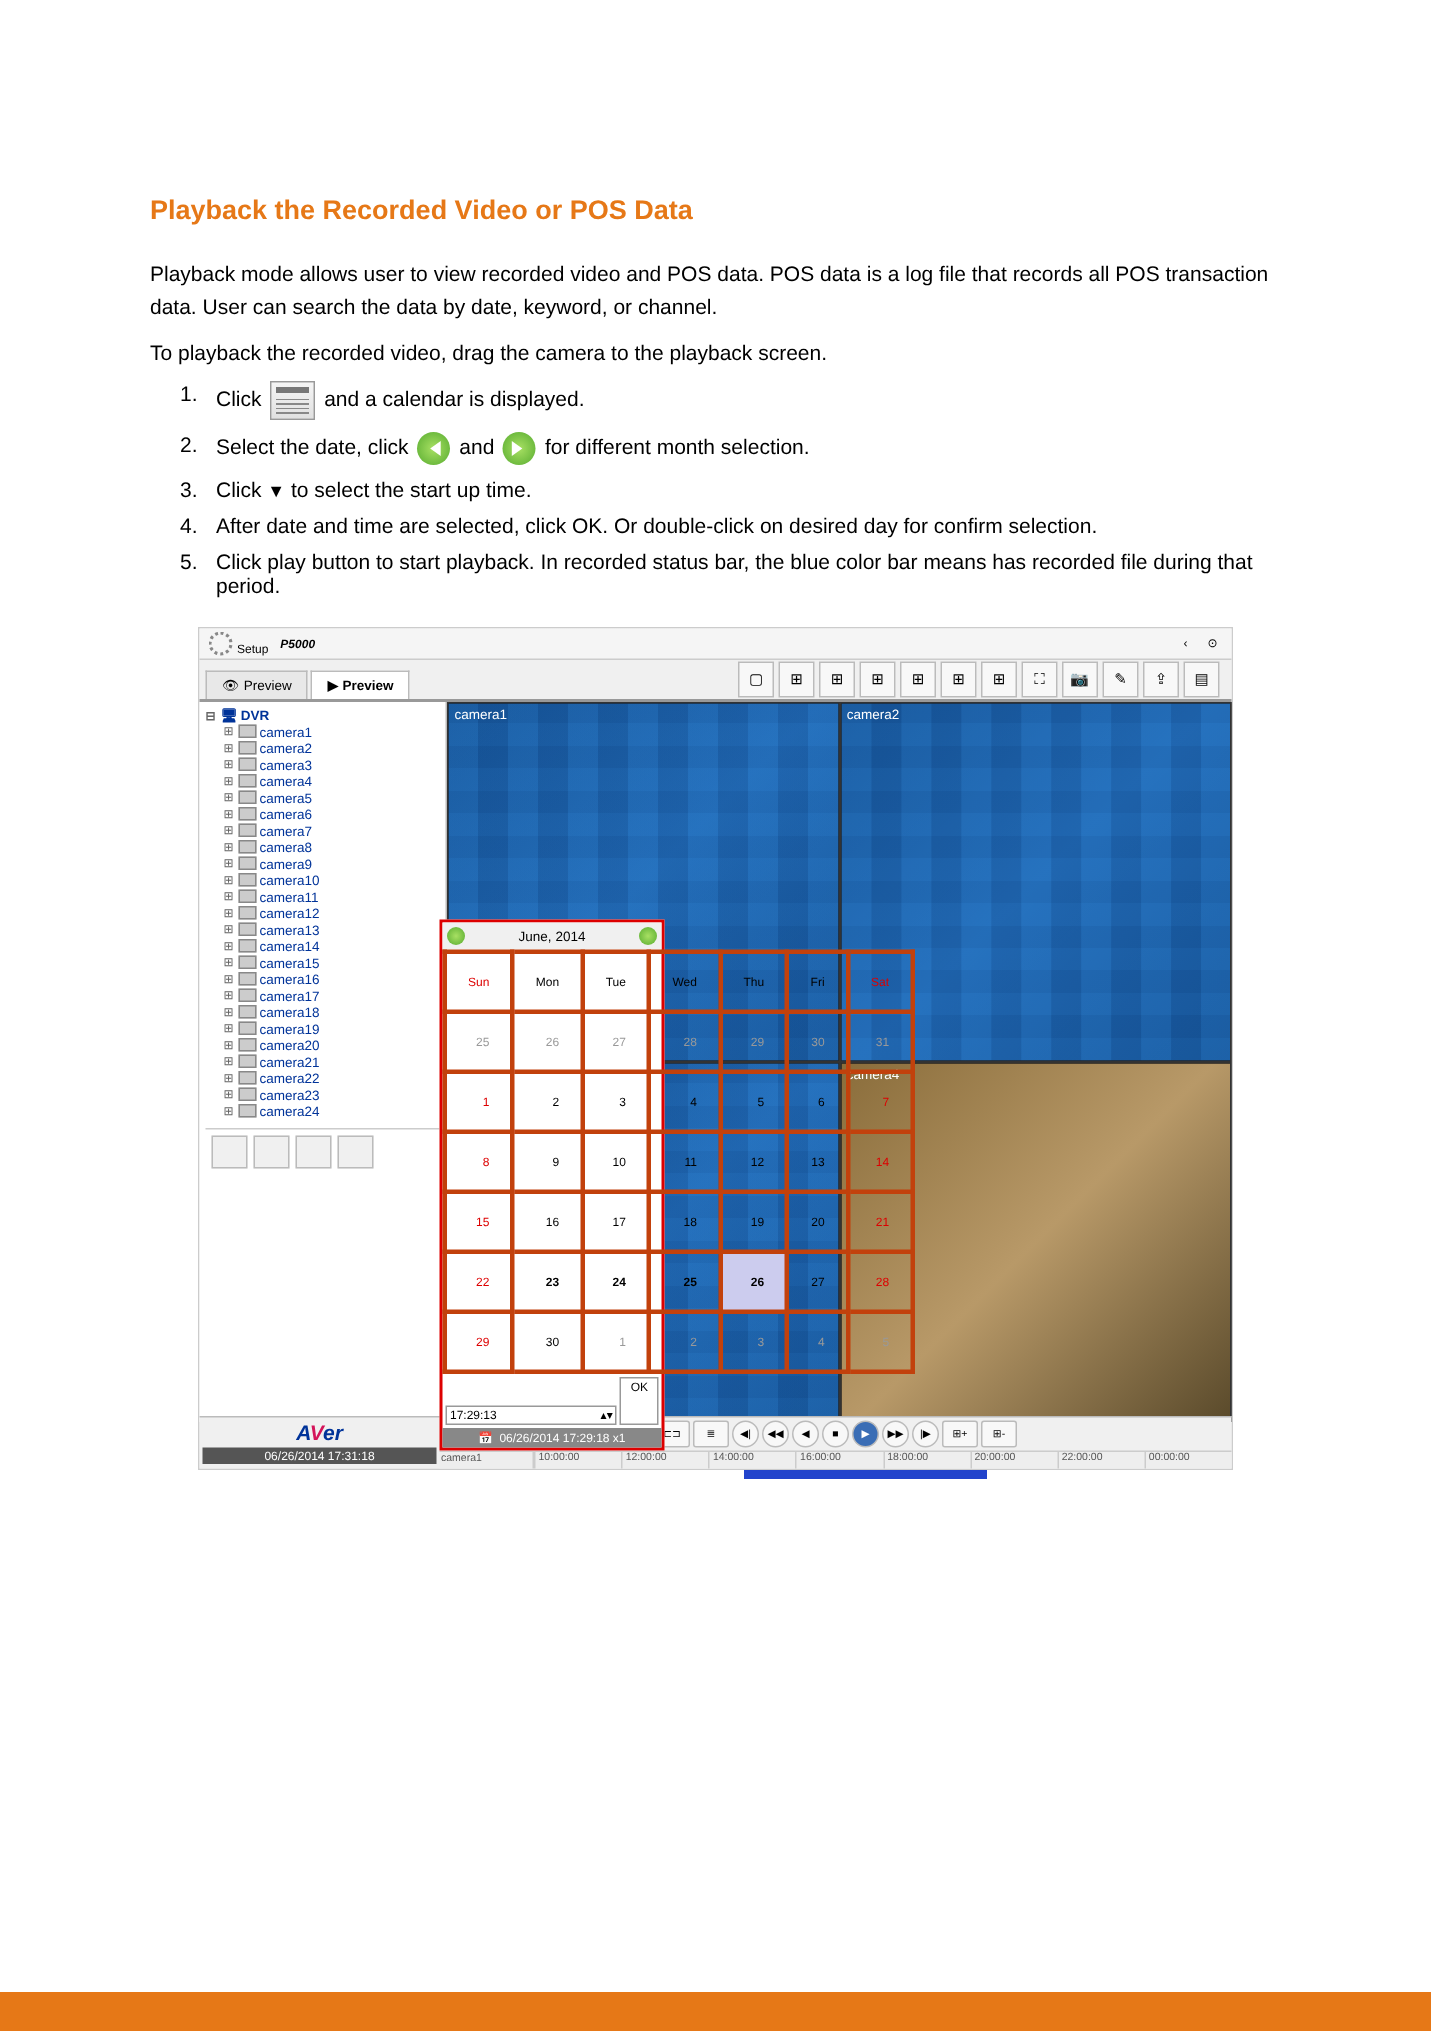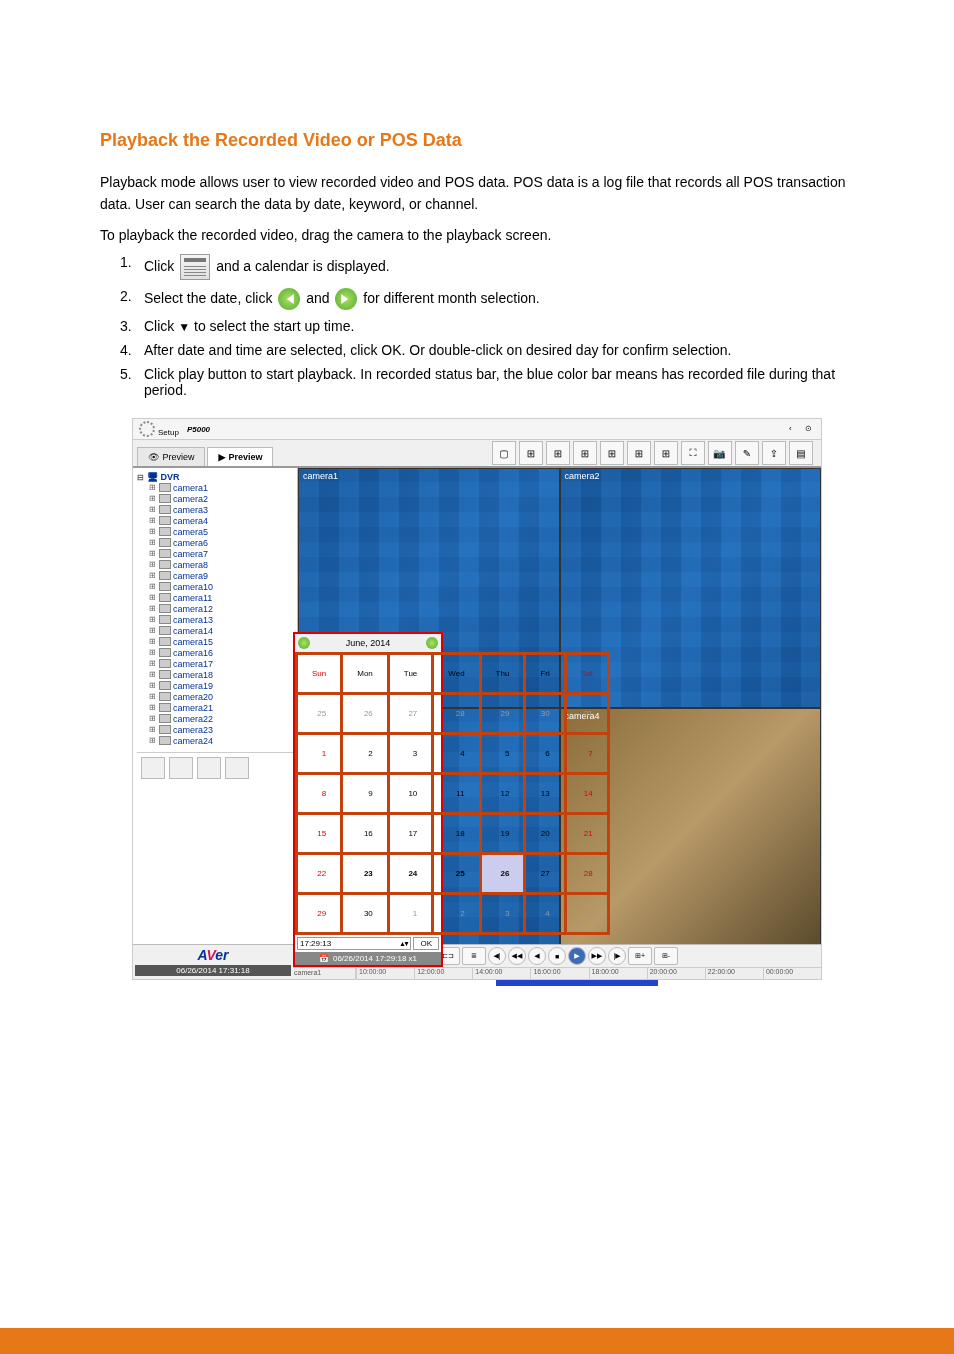--- a/index.html
+++ b/index.html
@@ -320,20 +320,21 @@
       display: flex;
       padding: 2px;
       gap: 2px;
     }
     .ss-time-input {
       border: 1px solid #999;
       padding: 1px 2px;
       flex: 1;
       display: flex;
       justify-content: space-between;
+      margin-top: 19px;
     }
     .ss-ok-btn {
       border: 1px solid #999;
       padding: 1px 6px;
     }
     .ss-cal-date {
       background: #888;
       color: #fff;
       padding: 2px;
       text-align: center;

